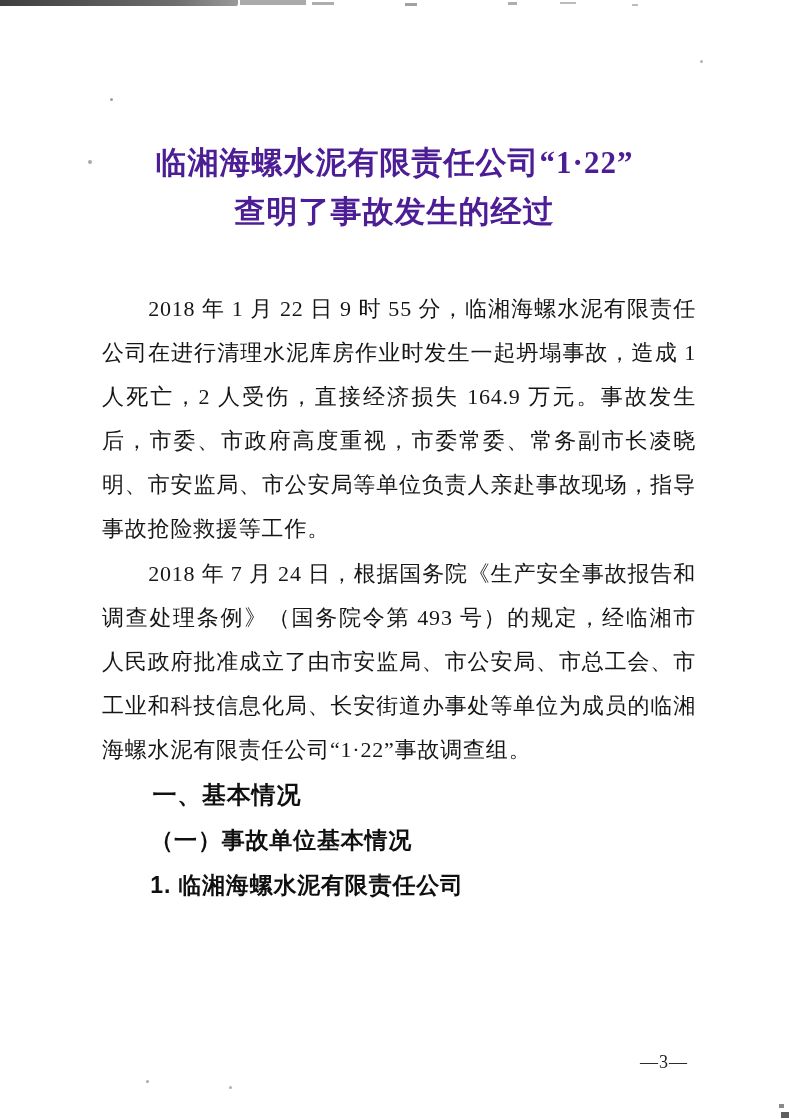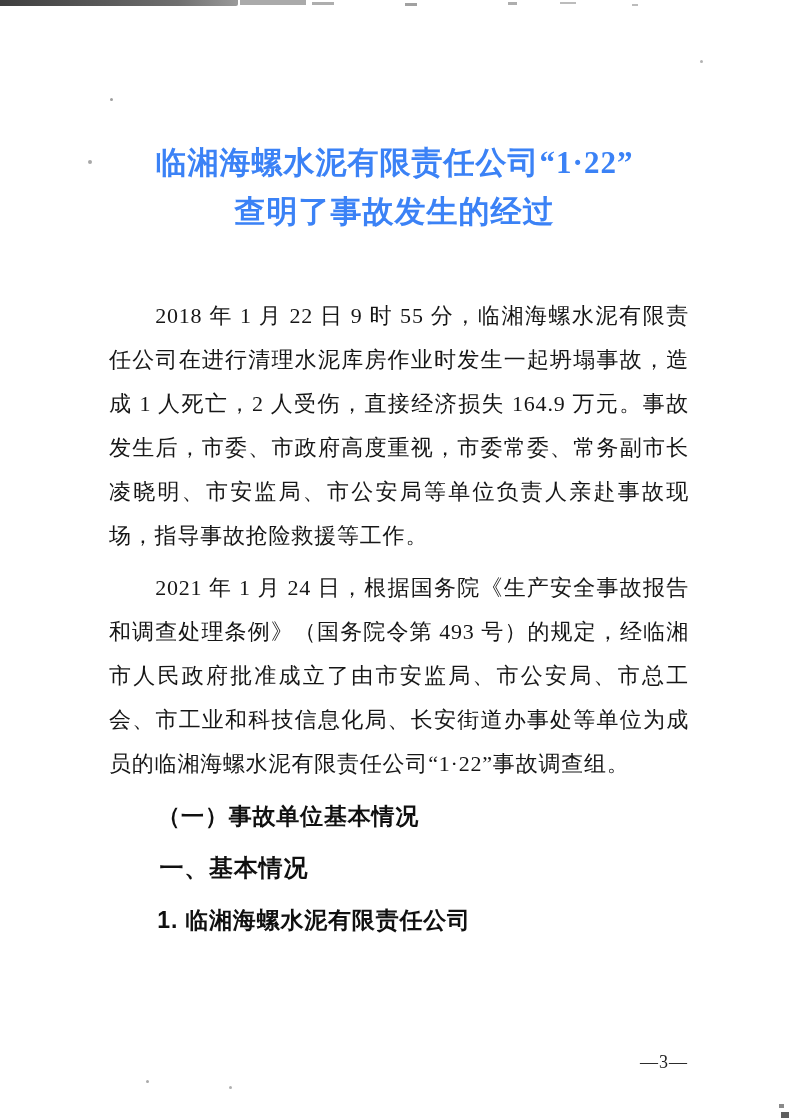--- a/index.html
+++ b/index.html
@@ -23,39 +23,39 @@
     position: absolute;
     top: 138px;
     left: 0;
     right: 0;
     margin: 0;
     text-align: center;
     font-family: "Liberation Serif", serif;
     font-weight: bold;
     font-size: 31px;
     line-height: 49px;
-    color: #3b82f6;
+    color: #4c1d95;
     letter-spacing: 1px;
   }
   .doc-title .title-line { display: block; }
 
   
   .doc-body {
     position: absolute;
     top: 286px;
     left: 101px;
     width: 596px;
     font-size: 22px;
     line-height: 44px;
     letter-spacing: 0.8px;
     text-align: justify;
     color: #161616;
   }
   .doc-body p {
-    margin: 8px;
+    margin: 1px;
     text-indent: 2.1em;
   }
   .para { font-family: "Liberation Serif", serif; }
 
   .heading {
     font-weight: bold;
     color: #101010;
   }
   .heading-level-1 {
     font-family: "Liberation Sans", sans-serif;
@@ -122,21 +122,21 @@
   <div class="artifact speck-6"></div>
   <div class="artifact speck-7"></div>
 
   <h1 class="doc-title">
     <span class="title-line">临湘海螺水泥有限责任公司“1·22”</span>
     <span class="title-line">查明了事故发生的经过</span>
   </h1>
 
   <div class="doc-body">
     <p class="para">2018 年 1 月 22 日 9 时 55 分，临湘海螺水泥有限责任公司在进行清理水泥库房作业时发生一起坍塌事故，造成 1 人死亡，2 人受伤，直接经济损失 164.9 万元。事故发生后，市委、市政府高度重视，市委常委、常务副市长凌晓明、市安监局、市公安局等单位负责人亲赴事故现场，指导事故抢险救援等工作。</p>
-    <p class="para">2021 年 1 月 24 日，根据国务院《生产安全事故报告和调查处理条例》（国务院令第 493 号）的规定，经临湘市人民政府批准成立了由市安监局、市公安局、市总工会、市工业和科技信息化局、长安街道办事处等单位为成员的临湘海螺水泥有限责任公司“1·22”事故调查组。</p>
+    <p class="para">2018 年 7 月 24 日，根据国务院《生产安全事故报告和调查处理条例》（国务院令第 493 号）的规定，经临湘市人民政府批准成立了由市安监局、市公安局、市总工会、市工业和科技信息化局、长安街道办事处等单位为成员的临湘海螺水泥有限责任公司“1·22”事故调查组。</p>
+    <p class="heading heading-level-1">一、基本情况</p>
     <p class="heading heading-level-2">（一）事故单位基本情况</p>
-    <p class="heading heading-level-1">一、基本情况</p>
     <p class="heading heading-level-3">1. 临湘海螺水泥有限责任公司</p>
   </div>
 
   <div class="page-number">—3—</div>
 
 </div>
 
 </body></html>

